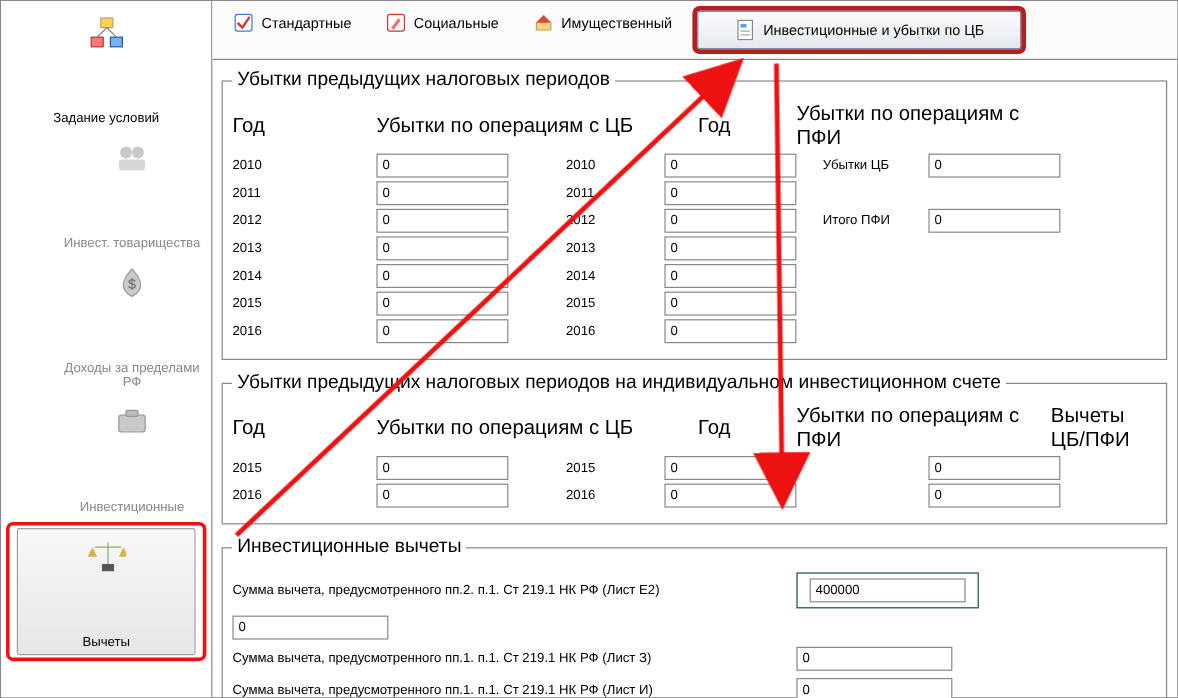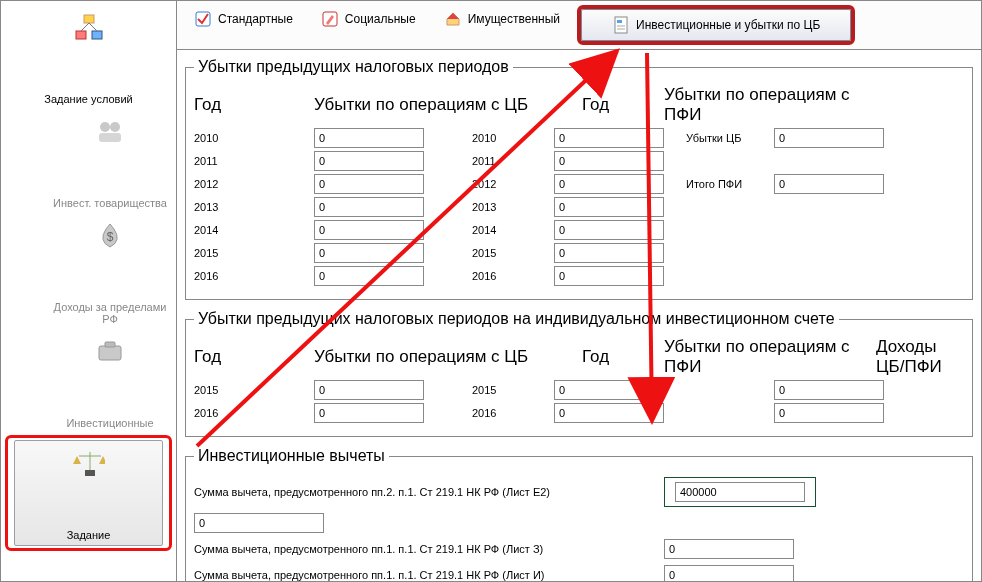--- a/index.html
+++ b/index.html
@@ -199,21 +199,21 @@
       <div class="side-item active">
         <span class="icon">
           <svg width="34" height="30">
               <line x1="17" y1="4" x2="17" y2="22" stroke="#8a6"></line>
               <line x1="6" y1="8" x2="28" y2="8" stroke="#8a6"></line>
               <path d="M4 8 L8 16 L0 16 Z" fill="#d9b24a"></path>
               <path d="M30 8 L34 16 L26 16 Z" fill="#d9b24a"></path>
               <rect x="12" y="22" width="10" height="6" fill="#555"></rect>
             </svg>
         </span>
-        <span class="lbl">Задание</span>
+        <span class="lbl">Вычеты</span>
       </div>
     </div>
   </div>
 
   <div class="main">
     <div class="toolbar">
       <button class="tbtn">
         <span class="ticon">
             <svg width="16" height="16">
               <rect x="1" y="1" width="14" height="14" rx="2" fill="#fff" stroke="#3a7bd5"></rect>
@@ -327,21 +327,21 @@
           </div>
       </fieldset>
 
       <fieldset>
         <legend>Убытки предыдущих налоговых периодов на индивидуальном инвестиционном счете</legend>
         <div class="row header-row">
           <div class="col-year1 hdr">Год</div>
           <div class="col-cb-label hdr">Убытки по операциям с ЦБ</div>
           <div class="col-year2 hdr">Год</div>
           <div class="col-pfi-label hdr">Убытки по операциям с ПФИ</div>
-          <div class="col-tot-label hdr">Доходы ЦБ/ПФИ</div>
+          <div class="col-tot-label hdr">Вычеты ЦБ/ПФИ</div>
         </div>
         <div id="g2rows">
             <div class="row">
               <div class="col-year1">2015</div>
               <div class="col-cb-input"><input class="txt" value="0" style=""></div>
               <div style="flex:0 0 30px"></div>
               <div class="col-year2">2015</div>
               <div class="col-pfi-input"><input class="txt" value="0" style=""></div>
               <div class="col-tot-label"></div>
               <div class="col-tot-input"><input class="txt" value="0" style=""></div>

